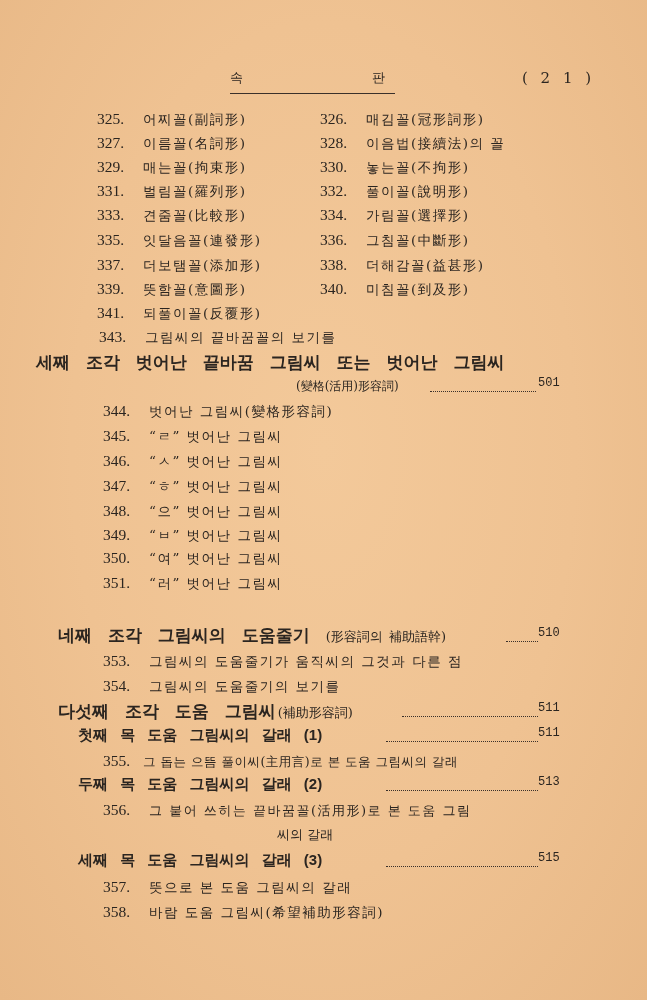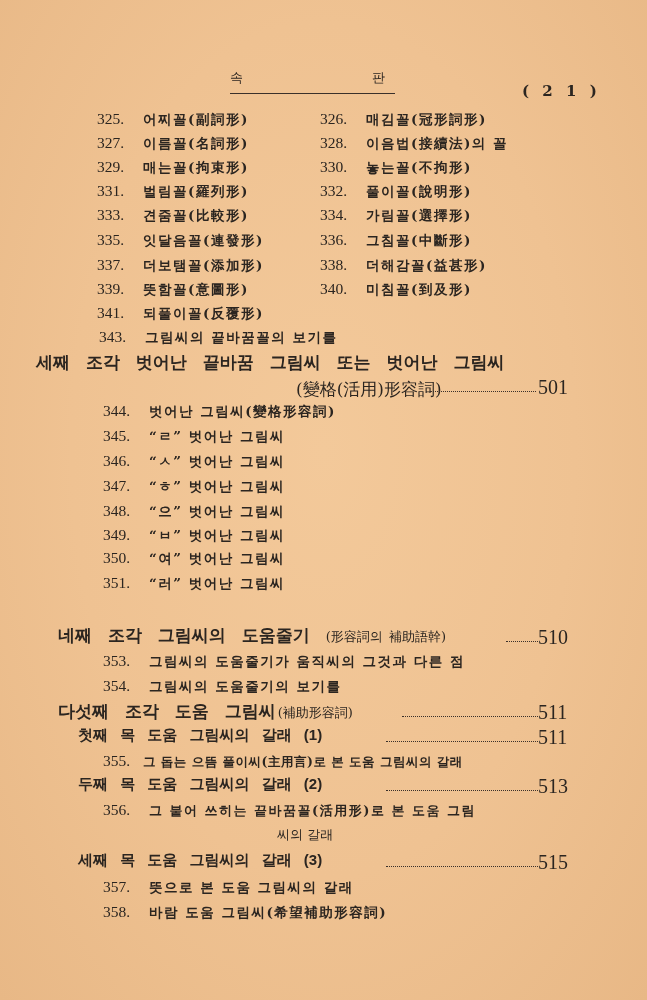--- a/index.html
+++ b/index.html
@@ -8,29 +8,29 @@
     background: radial-gradient(ellipse at 50% 45%, #f3c99a 0%, #efc292 55%, #e8b886 100%);
     font-family: "DejaVu Serif", serif;
     color:#2b2520;
     position:relative;
   }
   .page { position:absolute; left:0; top:0; width:647px; height:1000px; }
   .hdr { position:absolute; top:62px; left:0; width:647px; height:40px; }
   .hdr .t1 { position:absolute; left:230px; top:7px; font-size:13px; }
   .hdr .t2 { position:absolute; left:372px; top:7px; font-size:13px; }
   .hdr .rule { position:absolute; left:230px; top:31px; width:165px; border-top:1.2px solid #3a302a; }
-  .hdr .pg { position:absolute; left:522px; top:7px; font-size:15px; font-weight:bold; letter-spacing:4px;margin-top:13px; }
+  .hdr .pg { position:absolute; left:522px; top:7px; font-size:15px; font-weight:normal; letter-spacing:4px; }
   .row { position:absolute; white-space:nowrap; font-size:13.5px; }
   .num { font-family:"Liberation Serif", serif; font-size:15.5px; display:inline-block; width:46px; }
-  .lbl { letter-spacing:1.5px;font-weight:bold; }
+  .lbl { letter-spacing:1.5px; }
   .sec { position:absolute; white-space:nowrap; font-family:"DejaVu Sans", sans-serif; font-weight:bold; font-size:17px; word-spacing:10px; }
   .sub { position:absolute; white-space:nowrap; font-family:Liberation Sans, sans-serif; font-weight:bold; font-size:15px; word-spacing:8px; }
   .small { font-family:"DejaVu Serif", serif; font-weight:normal; font-size:13px; word-spacing:2px; }
   .dots { position:absolute; border-bottom:1.5px dotted #3a302a; height:0; }
-  .pgn { position:absolute; font-family:Liberation Serif, serif; font-size:20px; }
+  .pgn { position:absolute; font-family:Liberation Mono, monospace; font-size:12px; }
 </style>
 </head>
 <body>
 
 <div class="page">
 
   <div class="hdr">
     <span class="t1">속</span>
     <span class="t2">판</span>
     <div class="rule"></div>
@@ -59,21 +59,21 @@
   <div class="row" style="left:320px;top:256px"><span class="num">338.</span><span class="lbl">더해감꼴(益甚形)</span></div>
 
   <div class="row" style="left:97px;top:280px"><span class="num">339.</span><span class="lbl">뜻함꼴(意圖形)</span></div>
   <div class="row" style="left:320px;top:280px"><span class="num">340.</span><span class="lbl">미침꼴(到及形)</span></div>
 
   <div class="row" style="left:97px;top:304px"><span class="num">341.</span><span class="lbl">되풀이꼴(反覆形)</span></div>
 
   <div class="row" style="left:99px;top:328px"><span class="num">343.</span><span class="lbl">그림씨의  끝바꿈꼴의  보기를</span></div>
 
   <div class="sec" style="left:36px;top:351px">세째 조각 벗어난 끝바꿈 그림씨 또는 벗어난 그림씨</div>
-  <div class="row" style="left:296px;top:378px;font-size:17px">(變格(活用)形容詞)</div>
+  <div class="row" style="left:296px;top:378px;font-size:12px">(變格(活用)形容詞)</div>
   <div class="dots" style="left:430px;top:391px;width:106px"></div>
   <div class="pgn" style="left:538px;top:376px">501</div>
 
   <div class="row" style="left:103px;top:402px"><span class="num">344.</span><span class="lbl">벗어난  그림씨(變格形容詞)</span></div>
   <div class="row" style="left:103px;top:427px"><span class="num">345.</span><span class="lbl">“ㄹ” 벗어난  그림씨</span></div>
   <div class="row" style="left:103px;top:452px"><span class="num">346.</span><span class="lbl">“ㅅ” 벗어난  그림씨</span></div>
   <div class="row" style="left:103px;top:477px"><span class="num">347.</span><span class="lbl">“ㅎ” 벗어난  그림씨</span></div>
   <div class="row" style="left:103px;top:502px"><span class="num">348.</span><span class="lbl">“으” 벗어난  그림씨</span></div>
   <div class="row" style="left:103px;top:526px"><span class="num">349.</span><span class="lbl">“ㅂ” 벗어난  그림씨</span></div>
   <div class="row" style="left:103px;top:549px"><span class="num">350.</span><span class="lbl">“여” 벗어난  그림씨</span></div>

